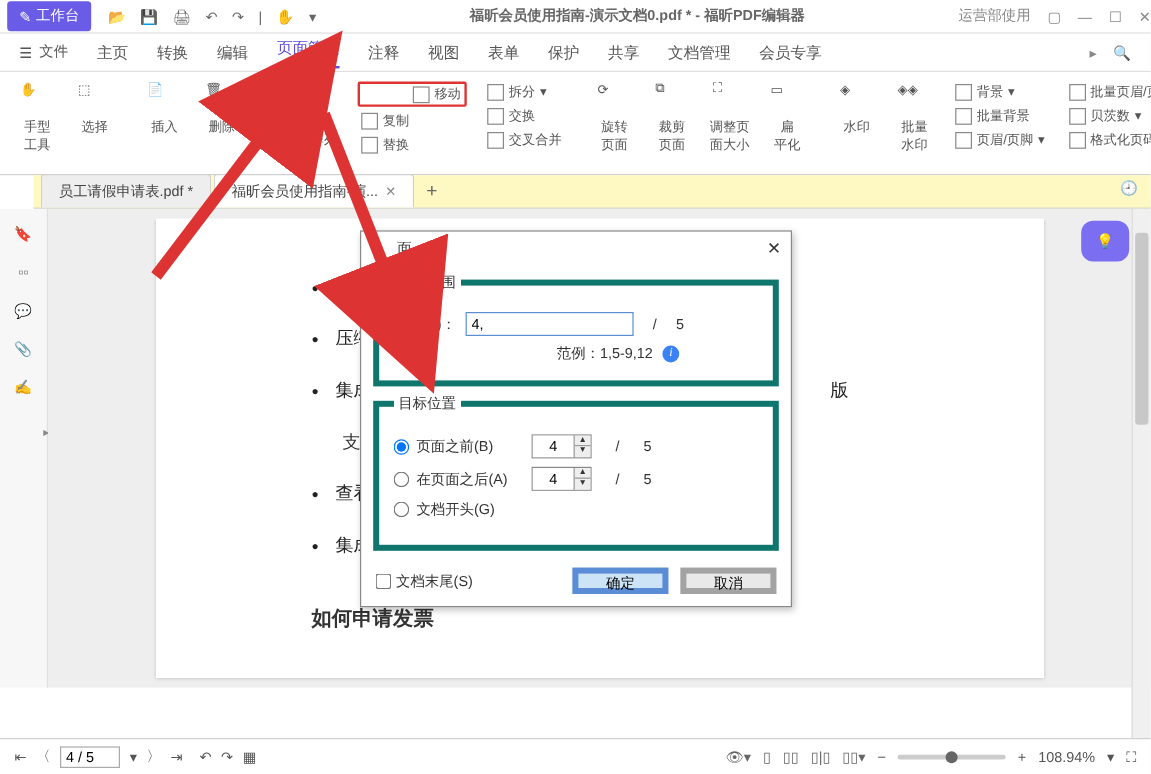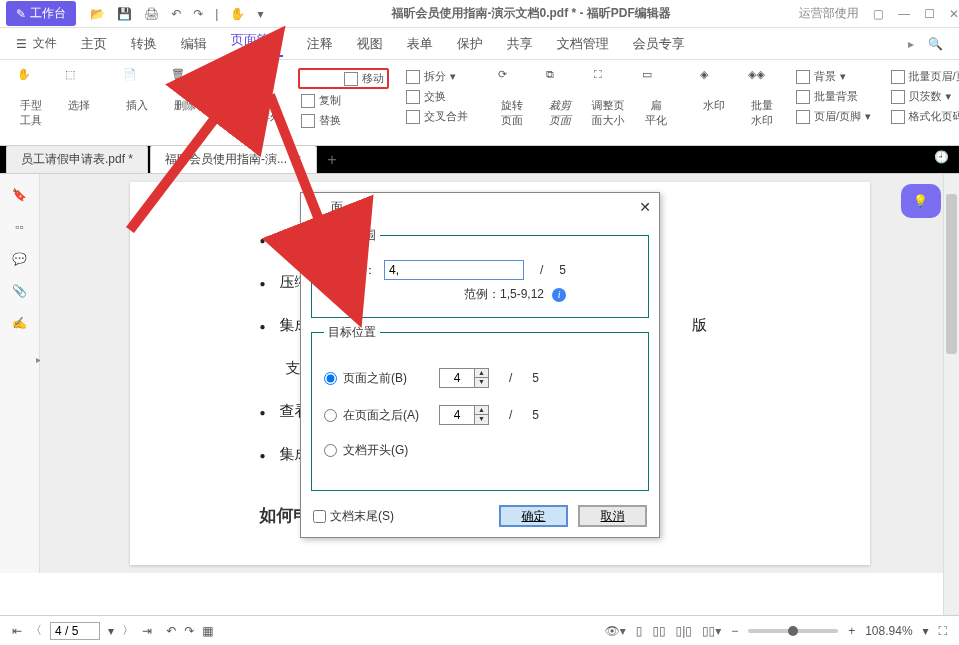--- a/index.html
+++ b/index.html
@@ -22,21 +22,21 @@
 .ribbon { height: 86px; background: #fff; display: flex; padding: 6px 10px; gap: 6px; border-bottom: 1px solid #d0d0d0; }
 .ribbon-group { display: flex; flex-direction: column; justify-content: space-between; align-items: center; padding: 2px 4px; position: relative; }
 .ribbon-sep { width: 1px; background: #e0e0e0; margin: 4px 2px; }
 .big-btn { display: flex; flex-direction: column; align-items: center; gap: 2px; color: #555; font-size: 11px; min-width: 34px; }
 .big-btn svg, .big-btn .icon-ph { width: 28px; height: 28px; }
 .small-btn-col { display: flex; flex-direction: column; gap: 3px; }
 .small-btn { display: flex; align-items: center; gap: 4px; color: #555; font-size: 11px; white-space: nowrap; padding: 1px 3px; }
 .small-btn .icon-ph { width: 14px; height: 14px; border: 1px solid #888; display: inline-block; }
 .highlight-red { border: 2px solid #d33; border-radius: 2px; padding-left: 44px; }
 
-.tabbar { height: 28px; background: #000000; display: flex; align-items: flex-end; padding: 0 6px; border-bottom: 1px solid #d0d0d0; position: relative; }
+.tabbar { height: 28px; background: #fef9c3; display: flex; align-items: flex-end; padding: 0 6px; border-bottom: 1px solid #d0d0d0; position: relative; margin-left: 28px; }
 .doc-tab { padding: 5px 14px; background: #fff; border: 1px solid #d0d0d0; border-bottom: none; margin-right: 2px; font-size: 12px; color: #444; display: flex; align-items: center; gap: 6px; border-radius: 3px 3px 0 0; }
 .doc-tab.active { background: #fff; }
 .doc-tab.inactive { background: #eee; }
 .tab-close { color: #888; font-size: 11px; }
 .add-tab { padding: 4px 8px; color: #666; font-size: 16px; }
 .tab-recent { position: absolute; right: 10px; top: 4px; color: #888; }
 
 .workspace { display: flex; height: 399px; }
 .leftbar { width: 40px; background: #f7f7f7; border-right: 1px solid #e0e0e0; display: flex; flex-direction: column; align-items: center; gap: 18px; padding-top: 14px; position: relative; }
 .leftbar .lb-icon { color: #666; }
@@ -46,38 +46,38 @@
 .pdf-page { width: 740px; background: #fff; margin: 8px 0; padding: 24px 60px 10px 130px; box-shadow: 0 1px 3px rgba(0,0,0,.2); position: relative; }
 .bullet-line { font-size: 15px; color: #222; margin: 24px 0; }
 .bullet-line::before { content: "●"; margin-right: 14px; font-size: 10px; vertical-align: middle; }
 .heading { font-size: 17px; font-weight: bold; margin-top: 40px; }
 
 .hint-bubble { position: absolute; right: 18px; top: 10px; width: 40px; height: 34px; background: #7b6ef0; border-radius: 10px; display:flex; align-items:center; justify-content:center; color:#fff; }
 
 .dialog { position: absolute; left: 300px; top: 192px; width: 360px; background: #fff; border: 1px solid #888; box-shadow: 2px 2px 6px rgba(0,0,0,.25); }
 .dialog-title { height: 28px; display:flex; align-items:center; padding: 0 8px; font-size: 12px; }
 .dialog-title .d-close { margin-left: auto; font-size: 14px; color: #333; }
-.fieldset { border: 1px solid #0f766e; margin: 6px 10px; padding: 10px 12px 14px; }
+.fieldset { border: 5px solid #0f766e; margin: 6px 10px; padding: 10px 12px 14px; }
 .fieldset-legend { font-size: 12px; padding: 0 4px; color: #333; }
 .dlg-row { display:flex; align-items:center; gap: 8px; margin: 6px 0; font-size: 12px; }
 .dlg-row input[type=text] { border: 1px solid #5b8dd6; padding: 2px 4px; width: 140px; font-size: 12px; }
 .dlg-row .slash { margin: 0 8px; }
 .example-row { margin-left: 70px; font-size: 12px; display:flex; align-items:center; gap:8px;justify-content:center; }
 .info-icon { width: 14px; height: 14px; background: #3b82f6; color: #fff; border-radius: 50%; display:inline-flex; align-items:center; justify-content:center; font-size:10px; font-style: italic; font-family: serif;}
-.radio-row { display:flex; align-items:center; gap: 6px; margin: 17px 0; font-size:12px; }
+.radio-row { display:flex; align-items:center; gap: 6px; margin: 7px 0; font-size:12px; }
 .radio-row input[type=radio]{ margin: 0; }
 .spinner { border: 1px solid #888; width: 50px; height: 20px; display:flex; }
 .spinner input { border:none; width: 34px; text-align:center; font-size:12px; }
 .spinner .sp-btns { width: 14px; display:flex; flex-direction:column; border-left:1px solid #888; }
 .spinner .sp-btns span { height: 9px; font-size: 7px; text-align:center; line-height:8px; background:#eee; border-bottom:1px solid #888;}
 .spinner .sp-btns span:last-child{border-bottom:none;}
 .dlg-footer { display:flex; align-items:center; padding: 8px 12px 10px; gap: 10px; }
 .dlg-footer label { font-size:12px; display:flex; align-items:center; gap:4px; }
 .dlg-footer .btns { margin-left:auto; display:flex; gap: 10px; }
-.dlg-footer button { width: 69px; height: 22px; border: 2px solid #a3a3a3; background: #e9e9e9; font-size: 12px; text-decoration: underline; }
+.dlg-footer button { width: 80px; height: 22px; border: 5px solid #a3a3a3; background: #e9e9e9; font-size: 12px; }
 .dlg-footer button.primary { background: #cde4f7; border-color: #5b8dd6; }
 
 .statusbar { height: 30px; border-top: 1px solid #d0d0d0; display:flex; align-items:center; padding: 0 12px; gap: 10px; font-size: 12px; color:#555; position:absolute; bottom:0; left:0; right:0; background:#fff; }
 .page-nav { display:flex; align-items:center; gap: 8px; }
 .page-nav input { width: 50px; border:1px solid #aaa; padding: 1px 4px; font-size:12px; }
 .status-right { margin-left:auto; display:flex; align-items:center; gap:10px; }
 .zoom-slider { width: 90px; height: 4px; background:#ccc; position:relative; border-radius:2px; }
 .zoom-slider .thumb { width:10px; height:10px; background:#666; border-radius:50%; position:absolute; left:40px; top:-3px; }
 .status-right .view-ico { color:#666; }
 svg.arrow-svg { position:absolute; pointer-events:none; }
@@ -210,21 +210,21 @@
   <div class="ribbon-group">
     <div class="big-btn">
         <span class="icon-ph">⟳</span>
         <span style="white-space:pre;text-align:center;">旋转
 页面</span>
       </div>
   </div>
   <div class="ribbon-group">
     <div class="big-btn">
         <span class="icon-ph">⧉</span>
-        <span style="white-space:pre;text-align:center;font-style:italic;">裁剪
+        <span style="white-space:pre;text-align:center;">裁剪
 页面</span>
       </div>
   </div>
   <div class="ribbon-group">
     <div class="big-btn">
         <span class="icon-ph">⛶</span>
         <span style="white-space:pre;text-align:center;">调整页
 面大小</span>
       </div>
   </div>

